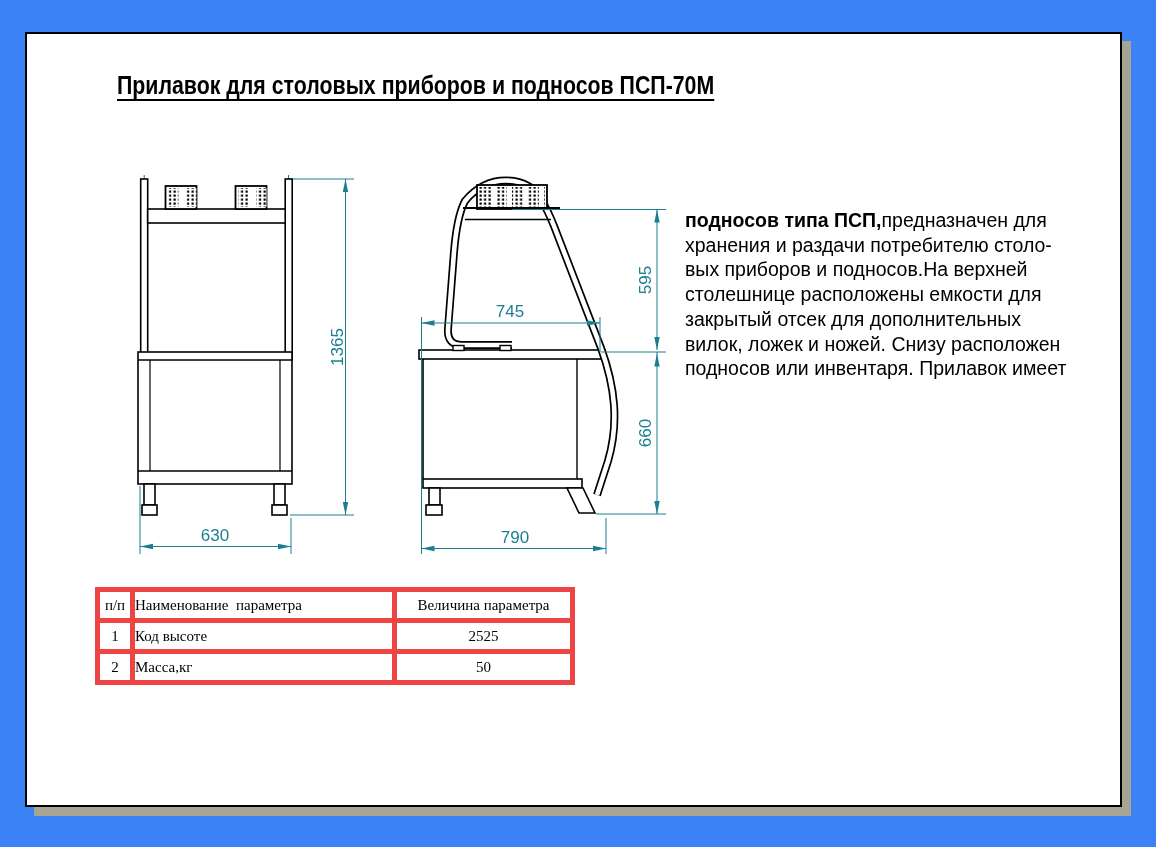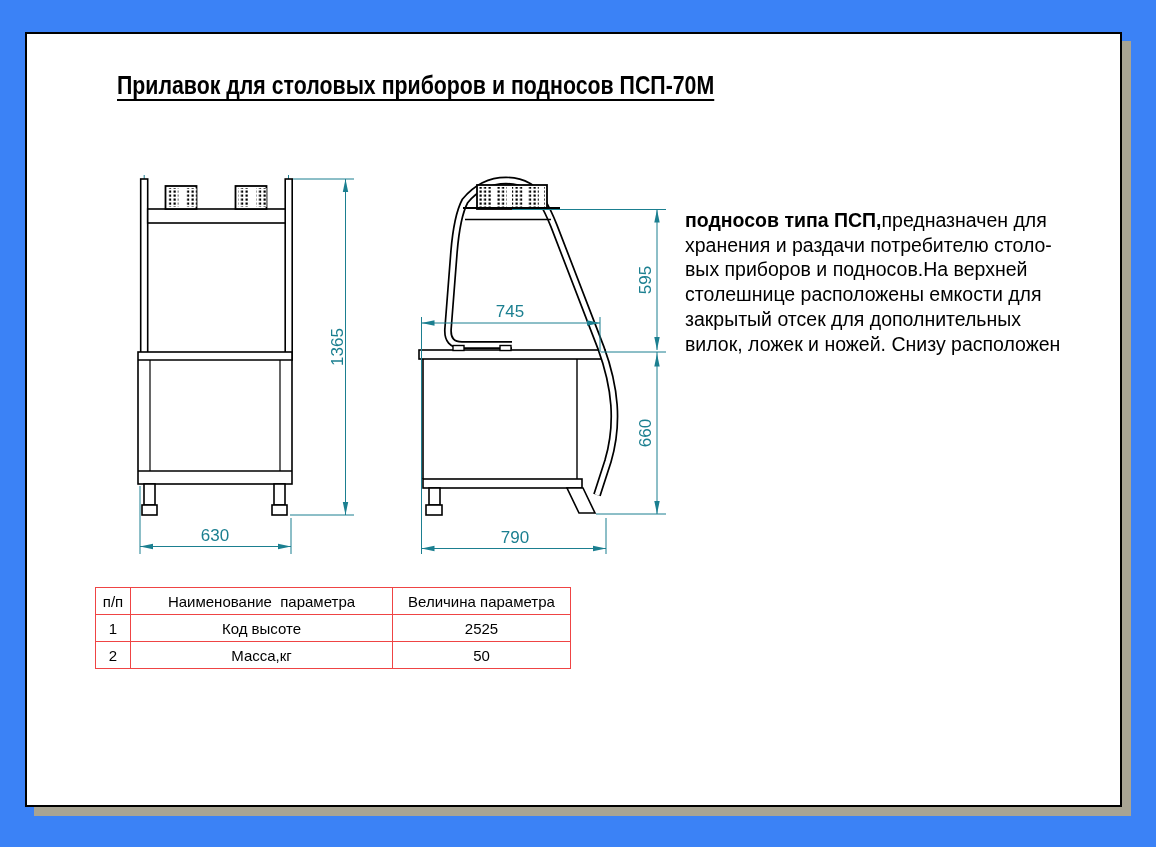--- a/index.html
+++ b/index.html
@@ -11,24 +11,24 @@
          white-space:nowrap;text-decoration:underline;text-underline-offset:5px;
          text-decoration-thickness:2px;transform:scaleX(0.82);transform-origin:left top;}
   .drawing{position:absolute;}
   .front-view{left:100px;top:133px;width:240px;height:400px;}
   .side-view{left:380px;top:133px;width:270px;height:400px;}
   .description{position:absolute;left:658px;top:174px;width:430px;font-size:19.5px;
                line-height:24.7px;color:#000;white-space:nowrap;}
   .description .b{font-weight:bold;}
   table.params{position:absolute;left:68px;top:553px;border-collapse:collapse;
                font-size:15px;color:#000;table-layout:fixed;}
-  table.params td{border:1px solid #ef4444;padding:0;height:26px;vertical-align:middle;
-                  overflow:hidden;}
+  table.params td{border:5px solid #ef4444;padding:0;height:26px;vertical-align:middle;
+                  overflow:hidden;font-family:Liberation Serif, serif;}
   td.c{text-align:center;}
-  td.nm{text-align:center;padding-left:20px;white-space:pre;}
+  td.nm{text-align:left;padding-left:20px;white-space:pre;}
   svg text{font-family:"Liberation Sans", sans-serif;font-size:17px;fill:#1b7f90;}
 </style>
 </head>
 <body>
 
 <div class="stage">
   <div class="sheet">
 
     <div class="title">Прилавок для столовых приборов и подносов ПСП-70М</div>
 
@@ -172,20 +172,21 @@
       </g>
     </svg>
 
     <div class="description">
       <div><span class="b">подносов типа ПСП,</span><span>предназначен для</span></div>
       <div><span class="b"></span><span>хранения и раздачи потребителю столо-</span></div>
       <div><span class="b"></span><span>вых приборов и подносов.На верхней</span></div>
       <div><span class="b"></span><span>столешнице расположены емкости для</span></div>
       <div><span class="b"></span><span>закрытый отсек для дополнительных</span></div>
       <div><span class="b"></span><span>вилок, ложек и ножей. Снизу расположен</span></div>
+      <div><span class="b"></span><span>подносов или инвентаря. Прилавок имеет</span></div>
     </div>
 
     <table class="params">
       <colgroup>
           <col style="width:35px">
           <col style="width:262px">
           <col style="width:178px">
         </colgroup>
       <tbody>
         <tr>

